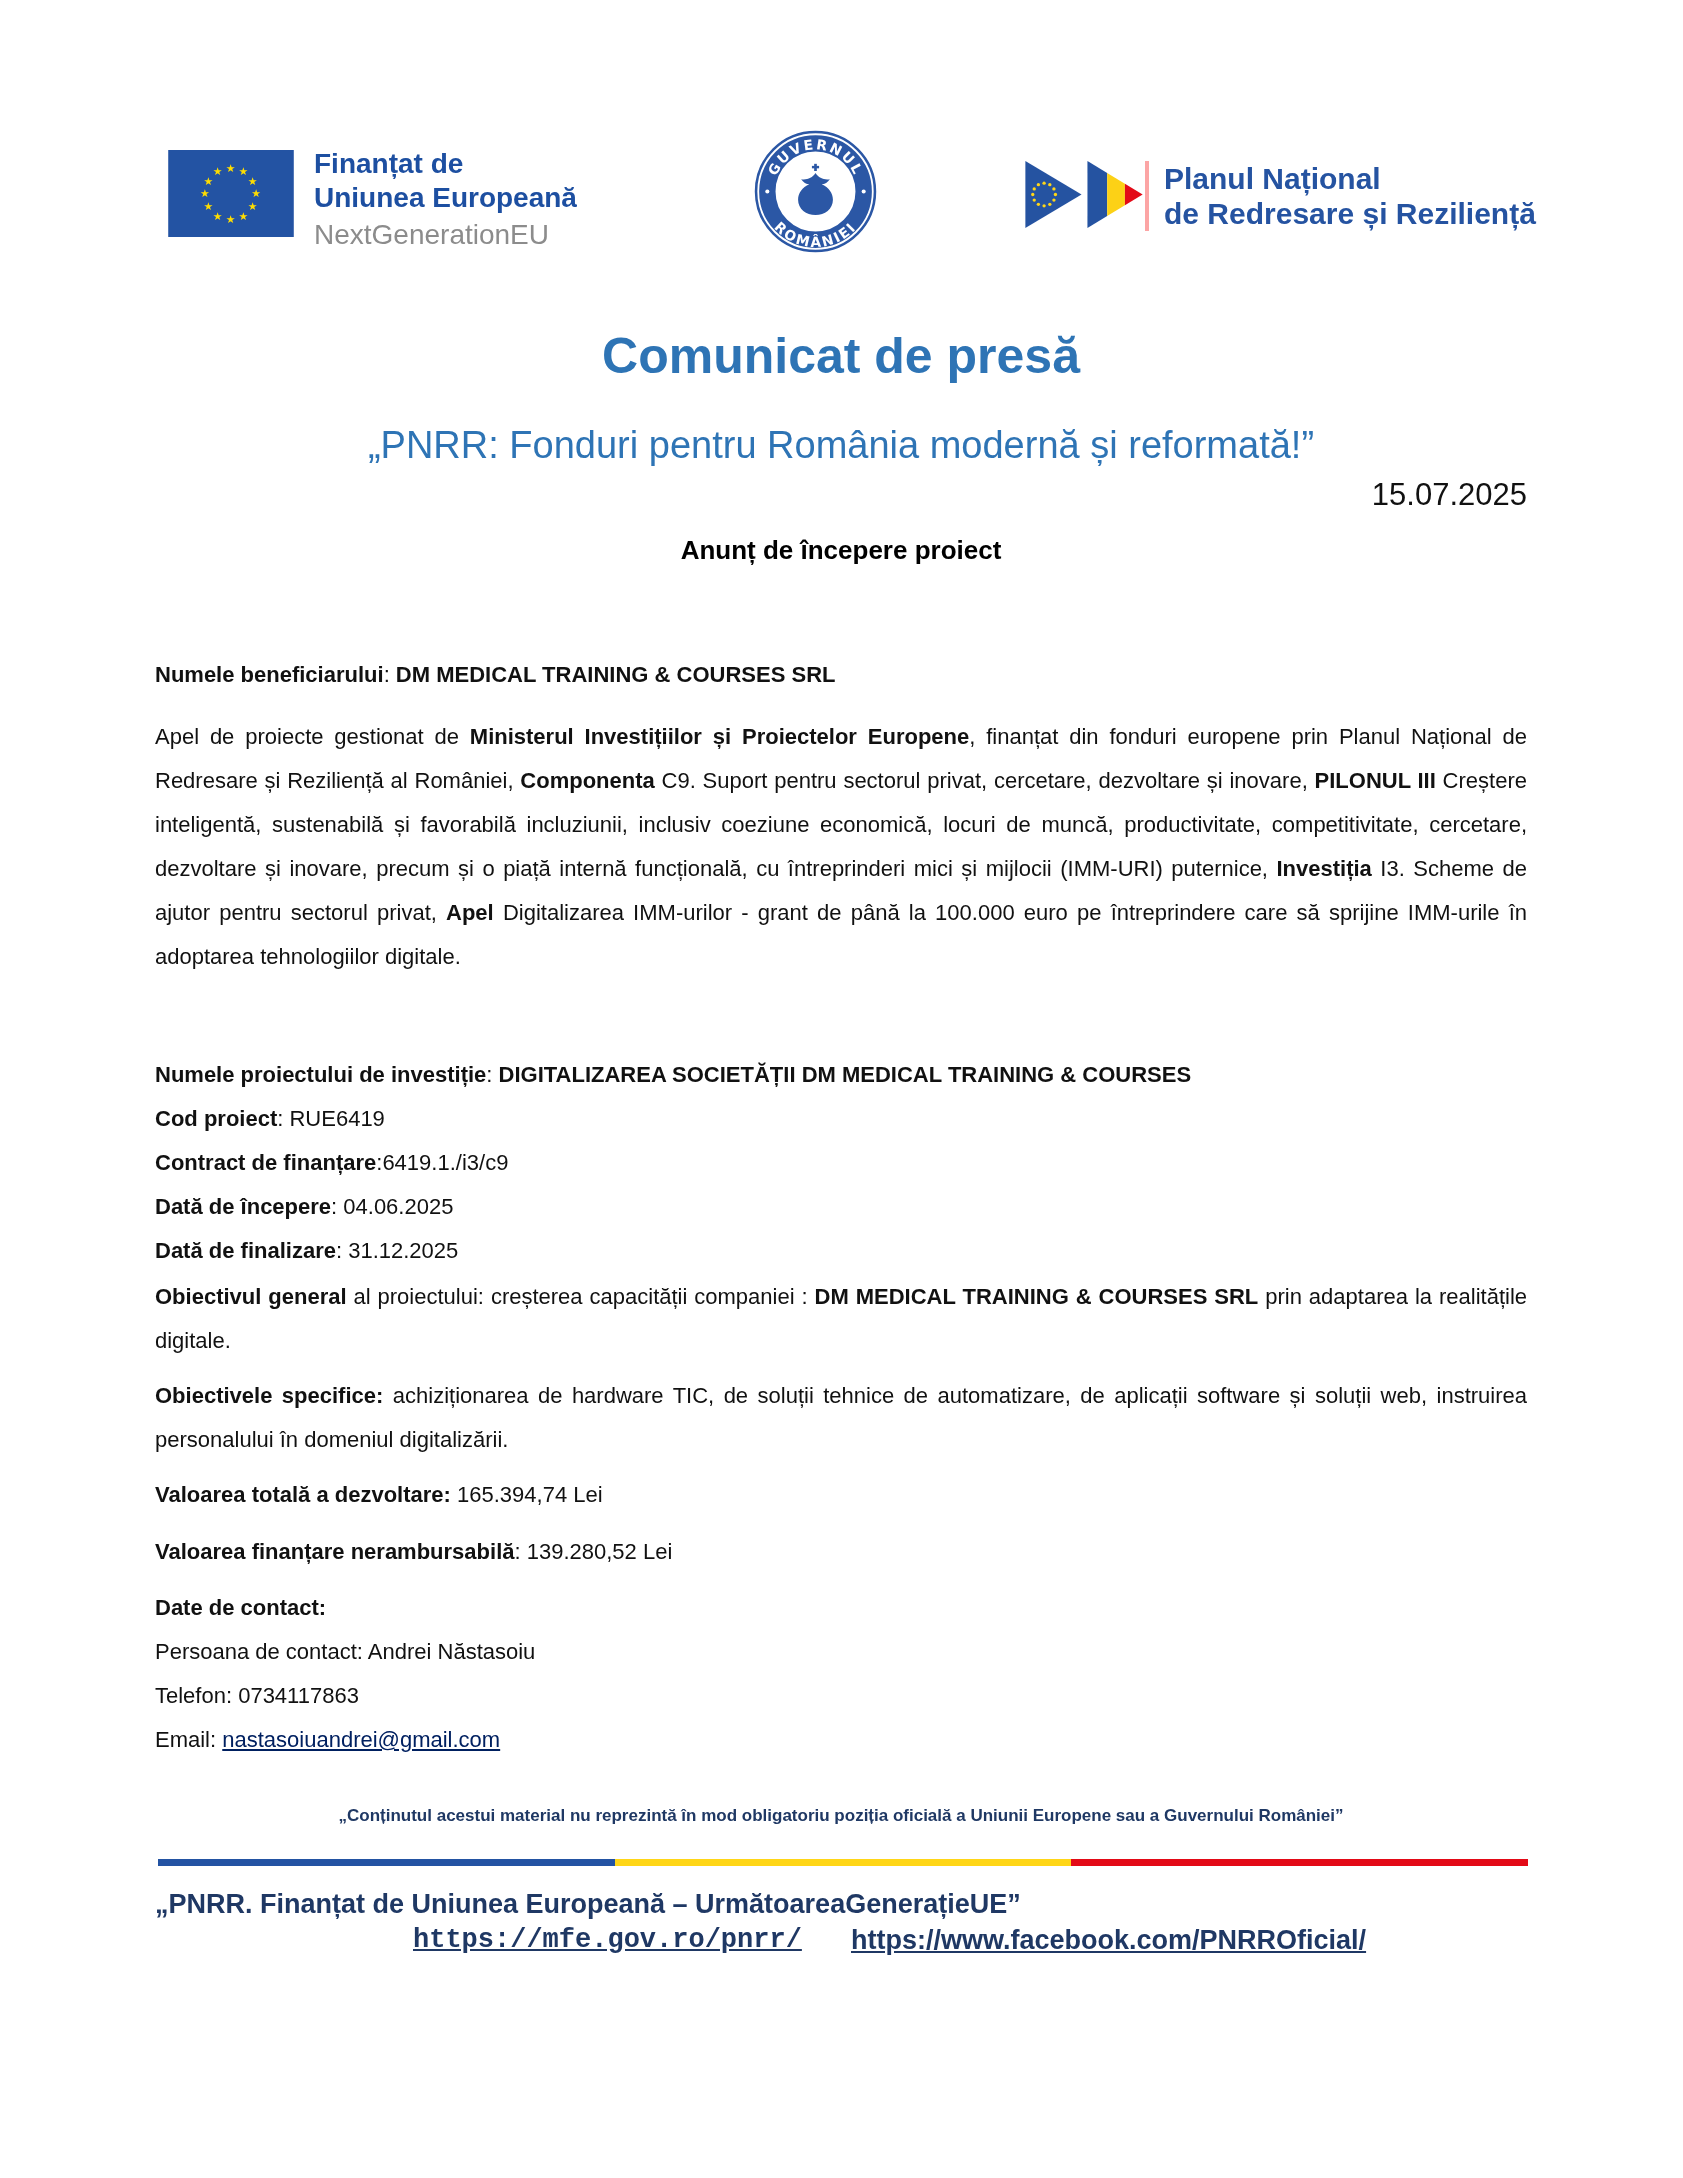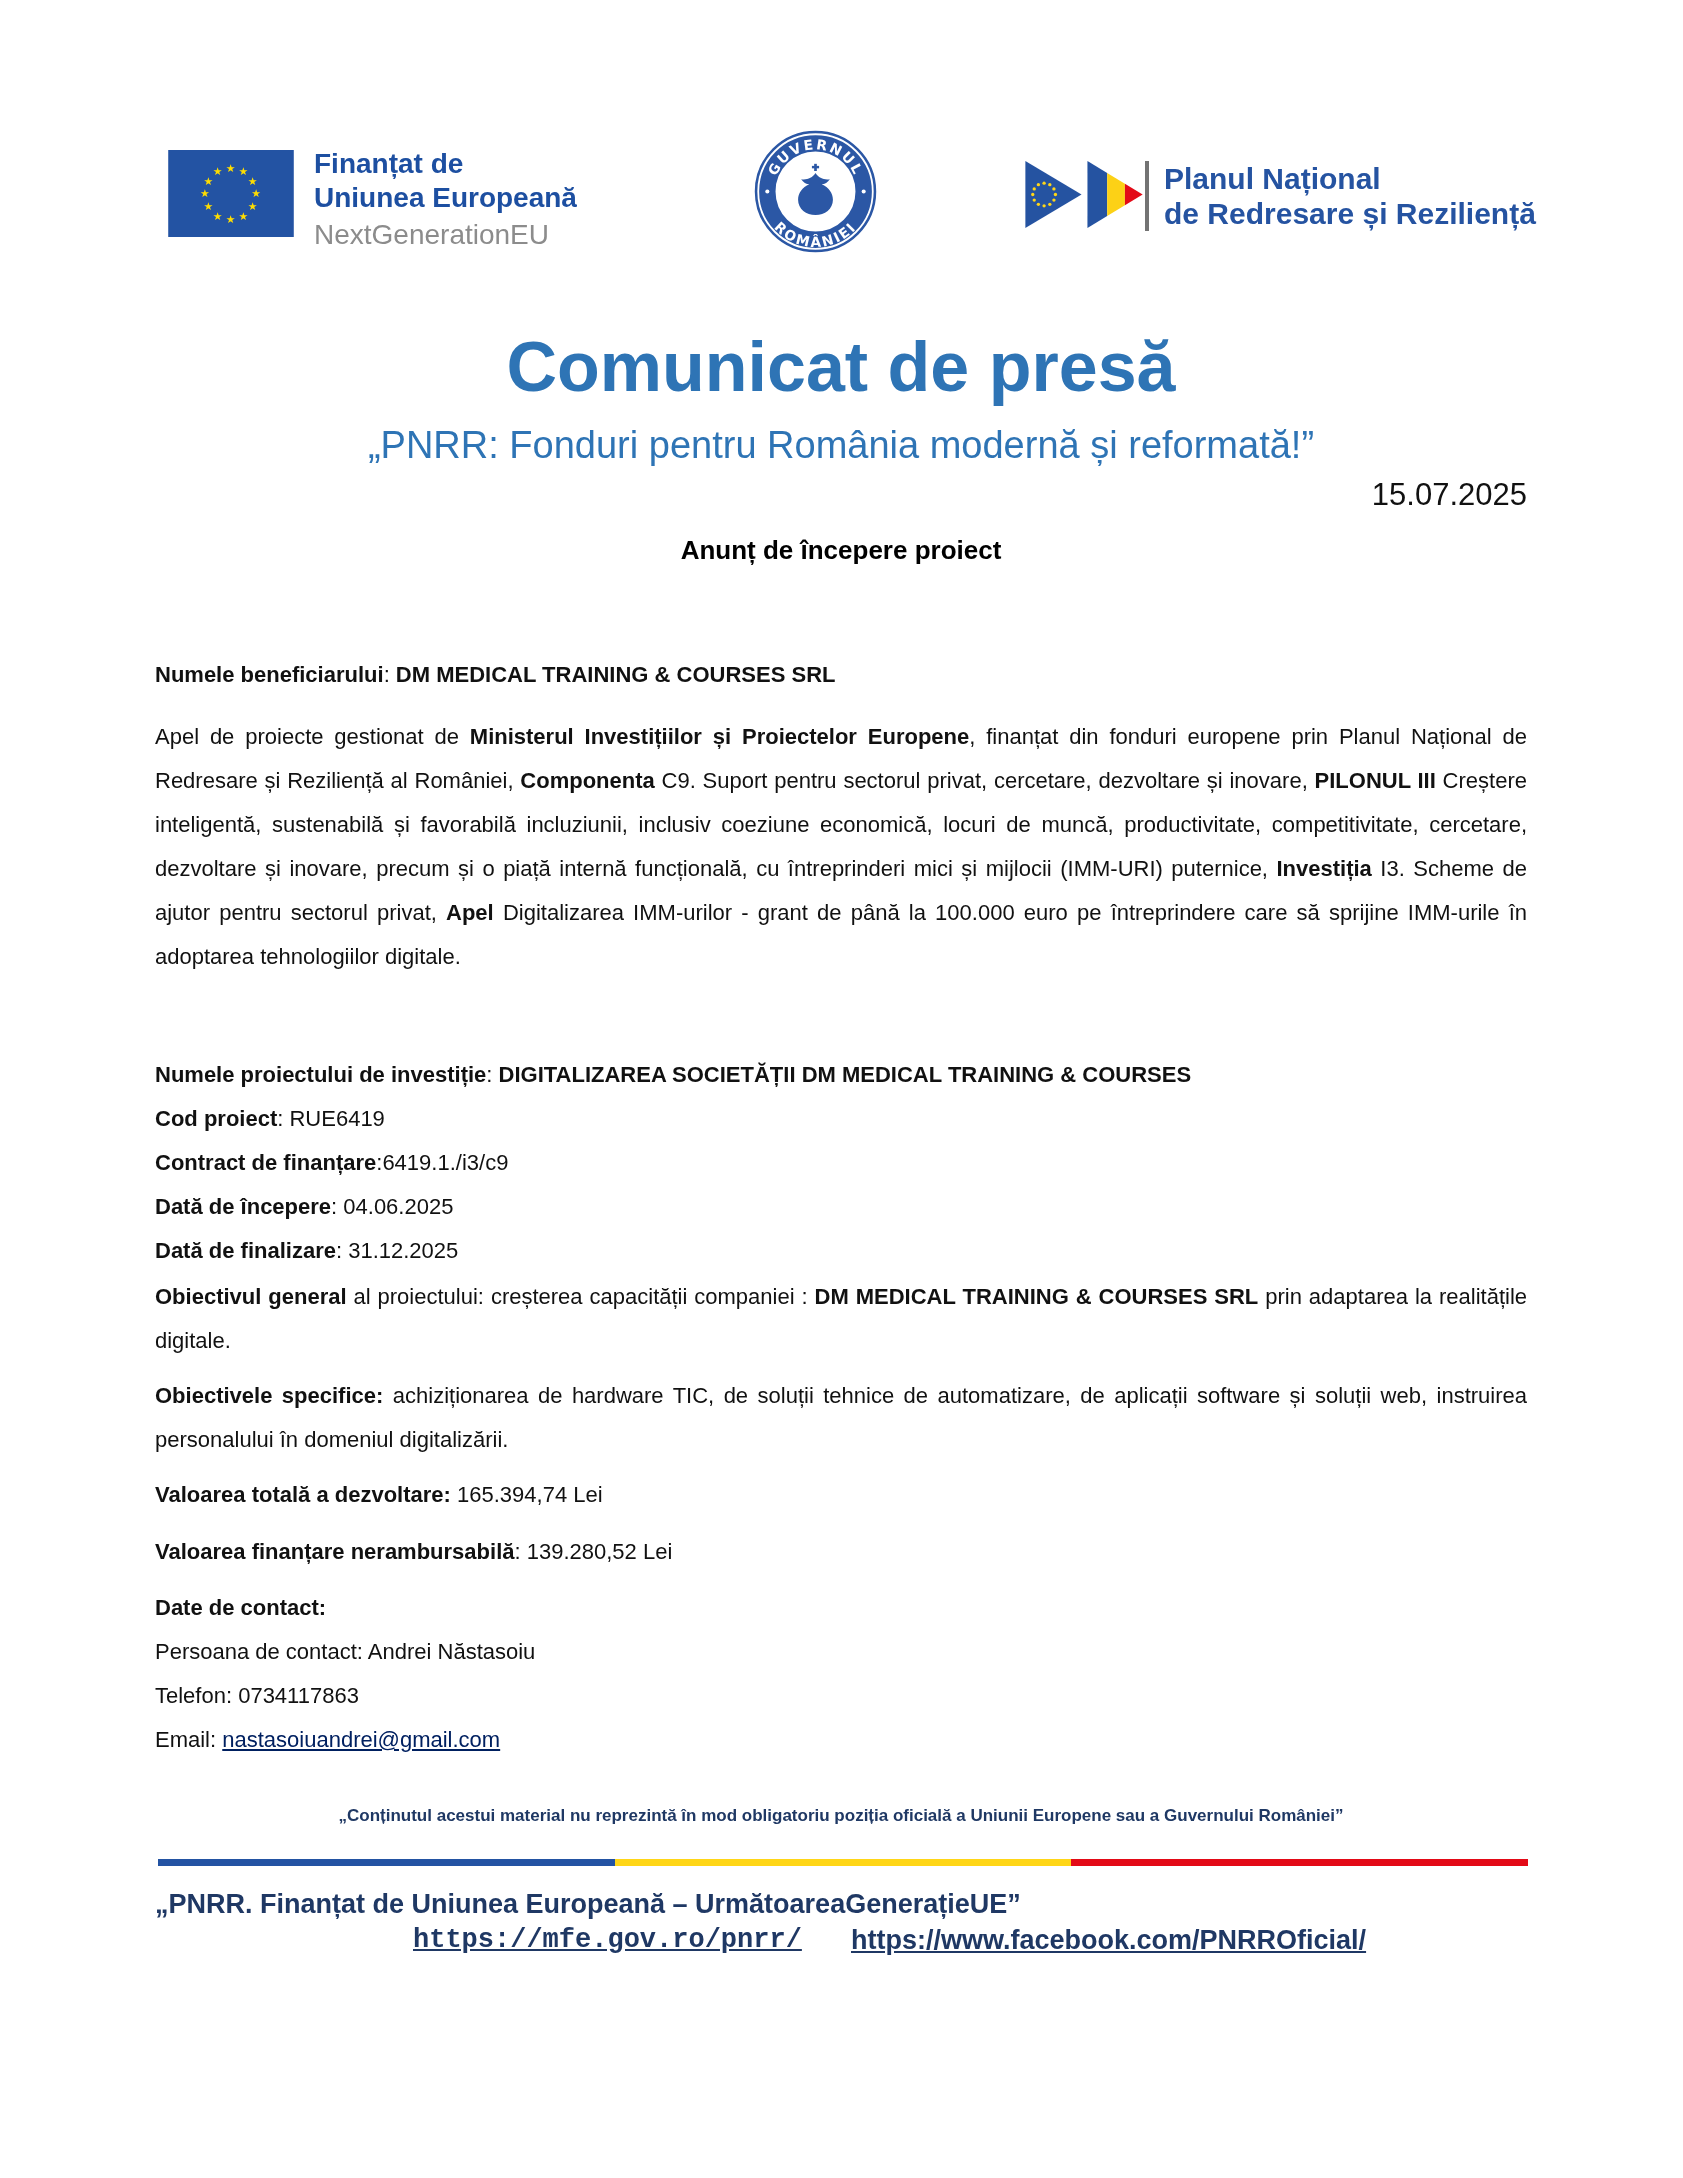--- a/index.html
+++ b/index.html
@@ -18,28 +18,28 @@
   .eu-text .bold-line {
     font-size: 28px; font-weight: bold; color: #1D4FA1; line-height: 34px;
   }
   .eu-text .gray-line {
     font-size: 28px; color: #8C8C8C; line-height: 34px; margin-top: 3px;
   }
   .gov-seal { position: absolute; left: 754px; top: 130px; }
   .pnrr-triangles { position: absolute; left: 1025px; top: 160px; }
   .pnrr-text {
     position: absolute; left: 1145px; top: 161px;
-    border-left: 4px solid #737373; padding-left: 15px;
+    border-left: 4px solid #fca5a5; padding-left: 15px;
     font-size: 30px; font-weight: 700; color: #2553A1; line-height: 35px;
     white-space: nowrap;
   }
   
   .title {
     position: absolute; left: 155px; top: 327px; width: 1372px;
-    text-align: center; font-size: 70px; font-weight: bold; color: #2E74B5;
+    text-align: center; font-size: 50px; font-weight: bold; color: #2E74B5;
     margin: 0;
   }
   .subtitle {
     position: absolute; left: 155px; top: 424px; width: 1372px;
     text-align: center; font-size: 38px; color: #2E74B5;
   }
   .date-line {
     position: absolute; left: 155px; top: 477px; width: 1372px;
     text-align: right; font-size: 31px; color: #111111;
   }

